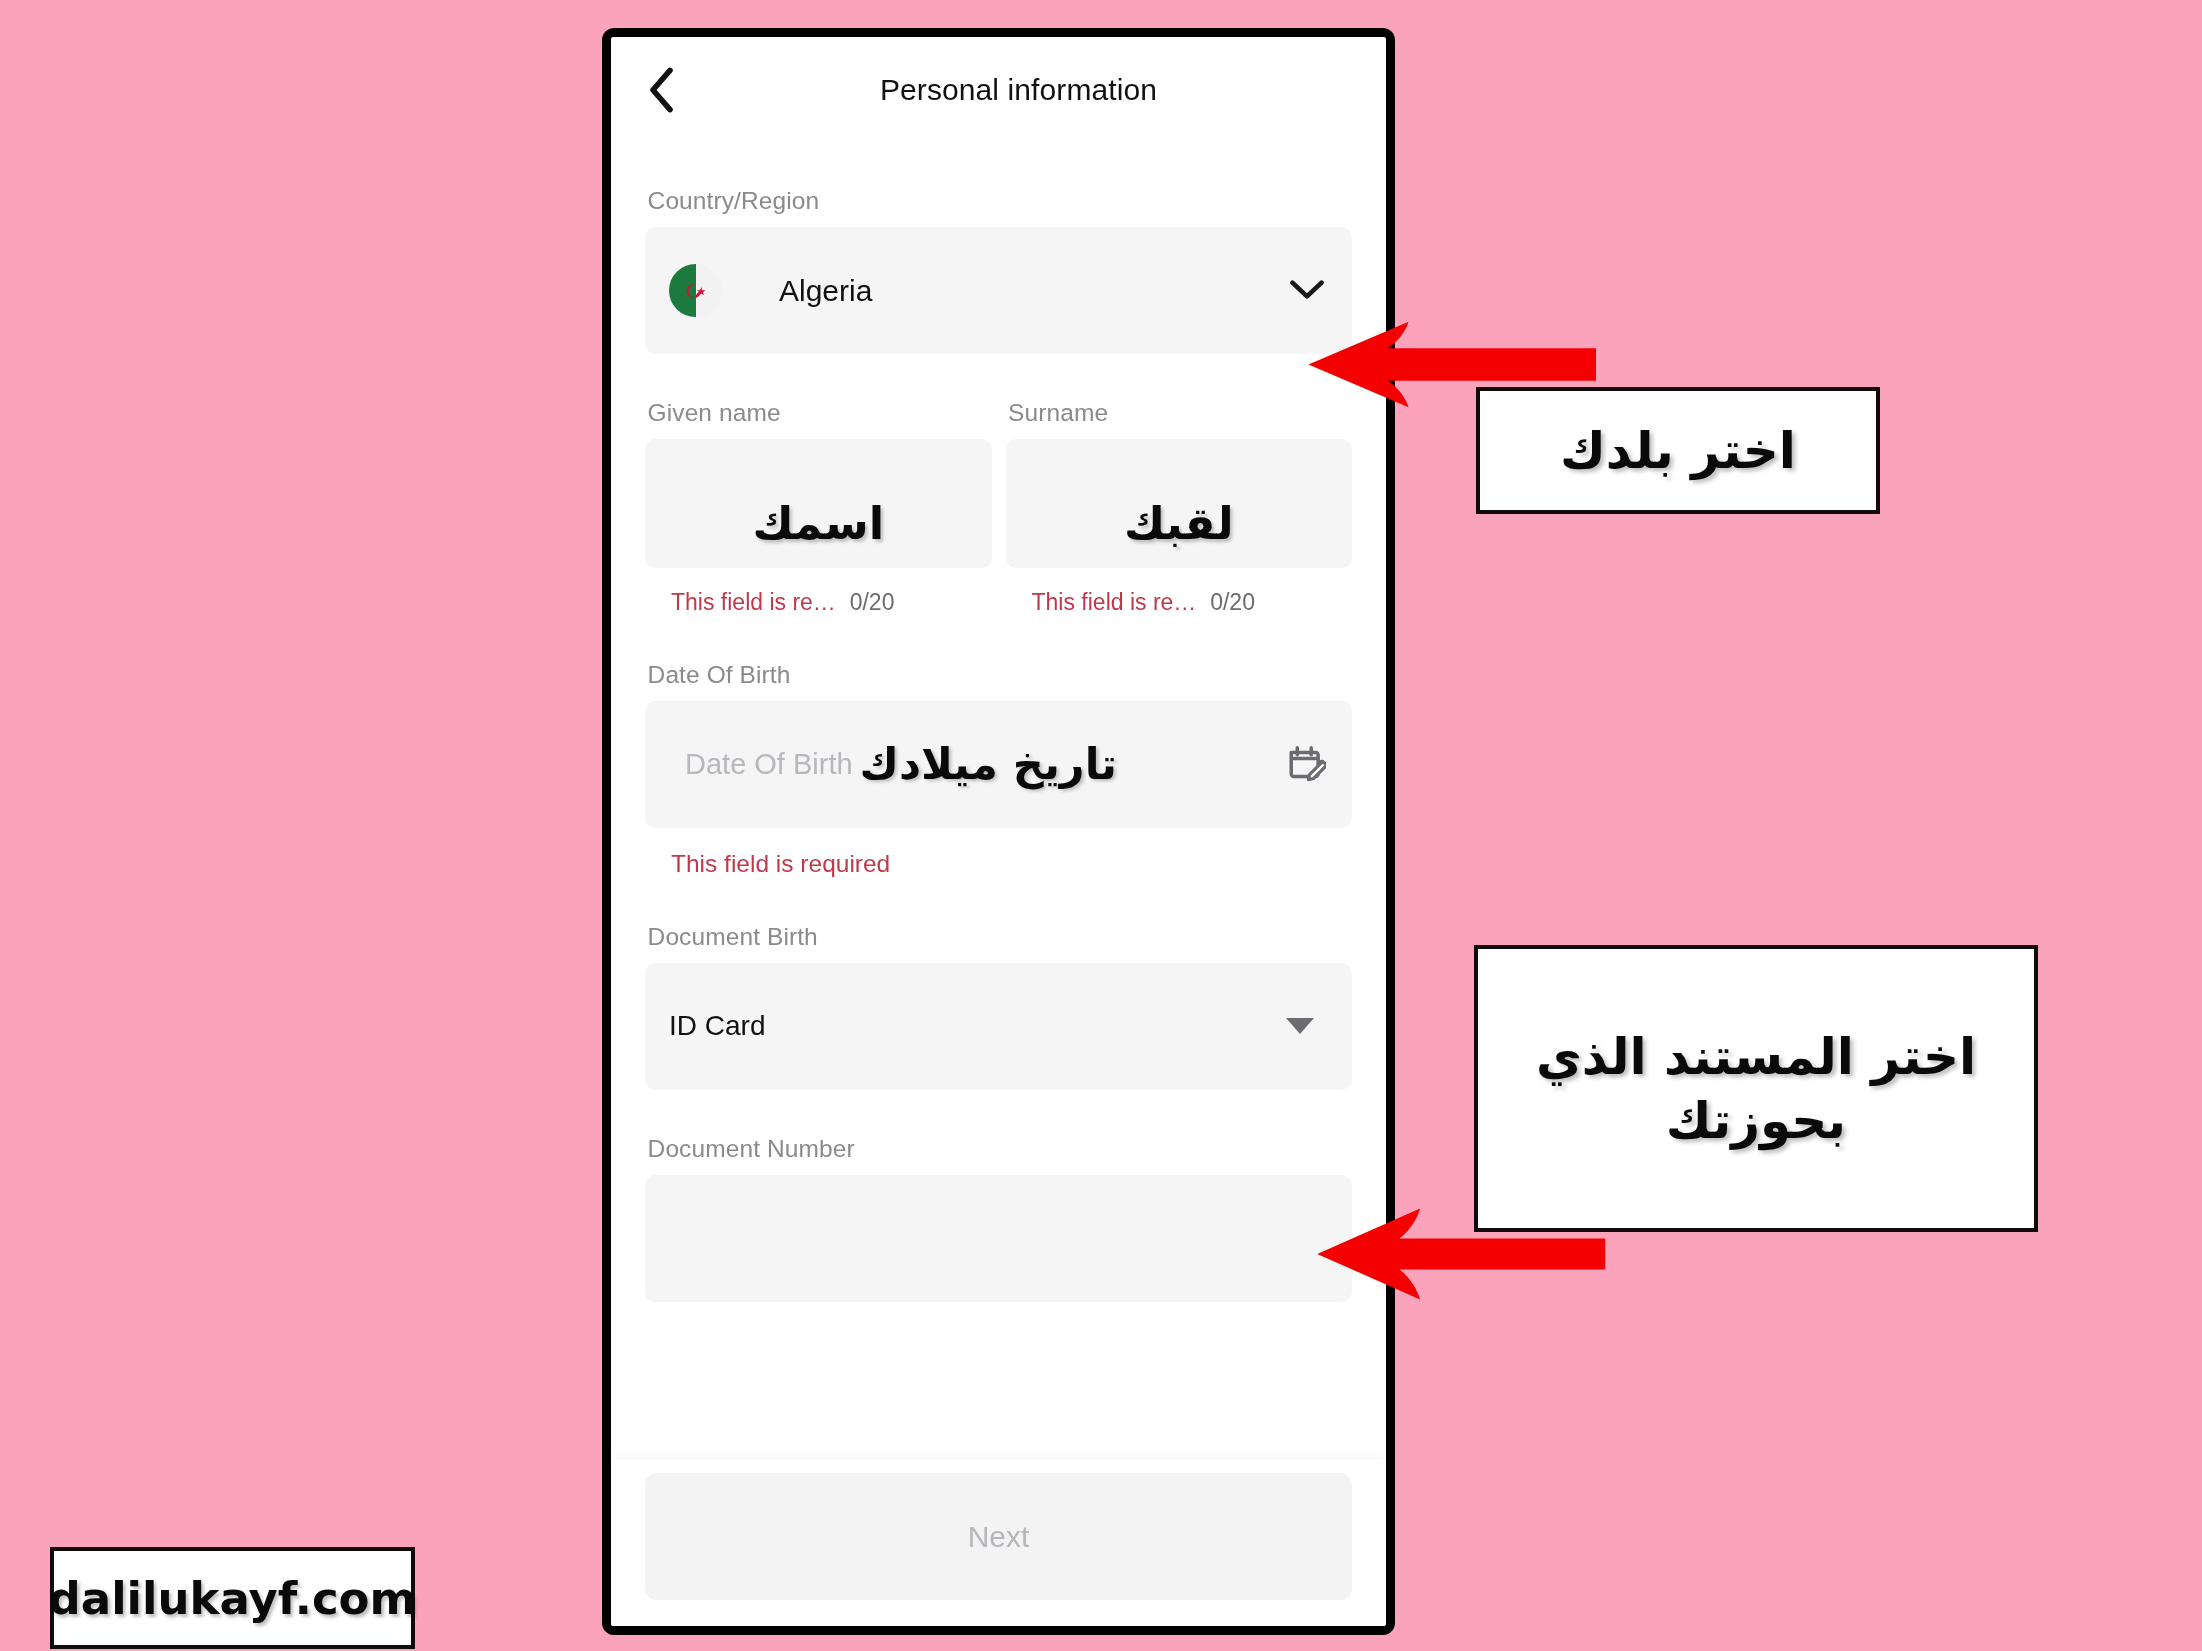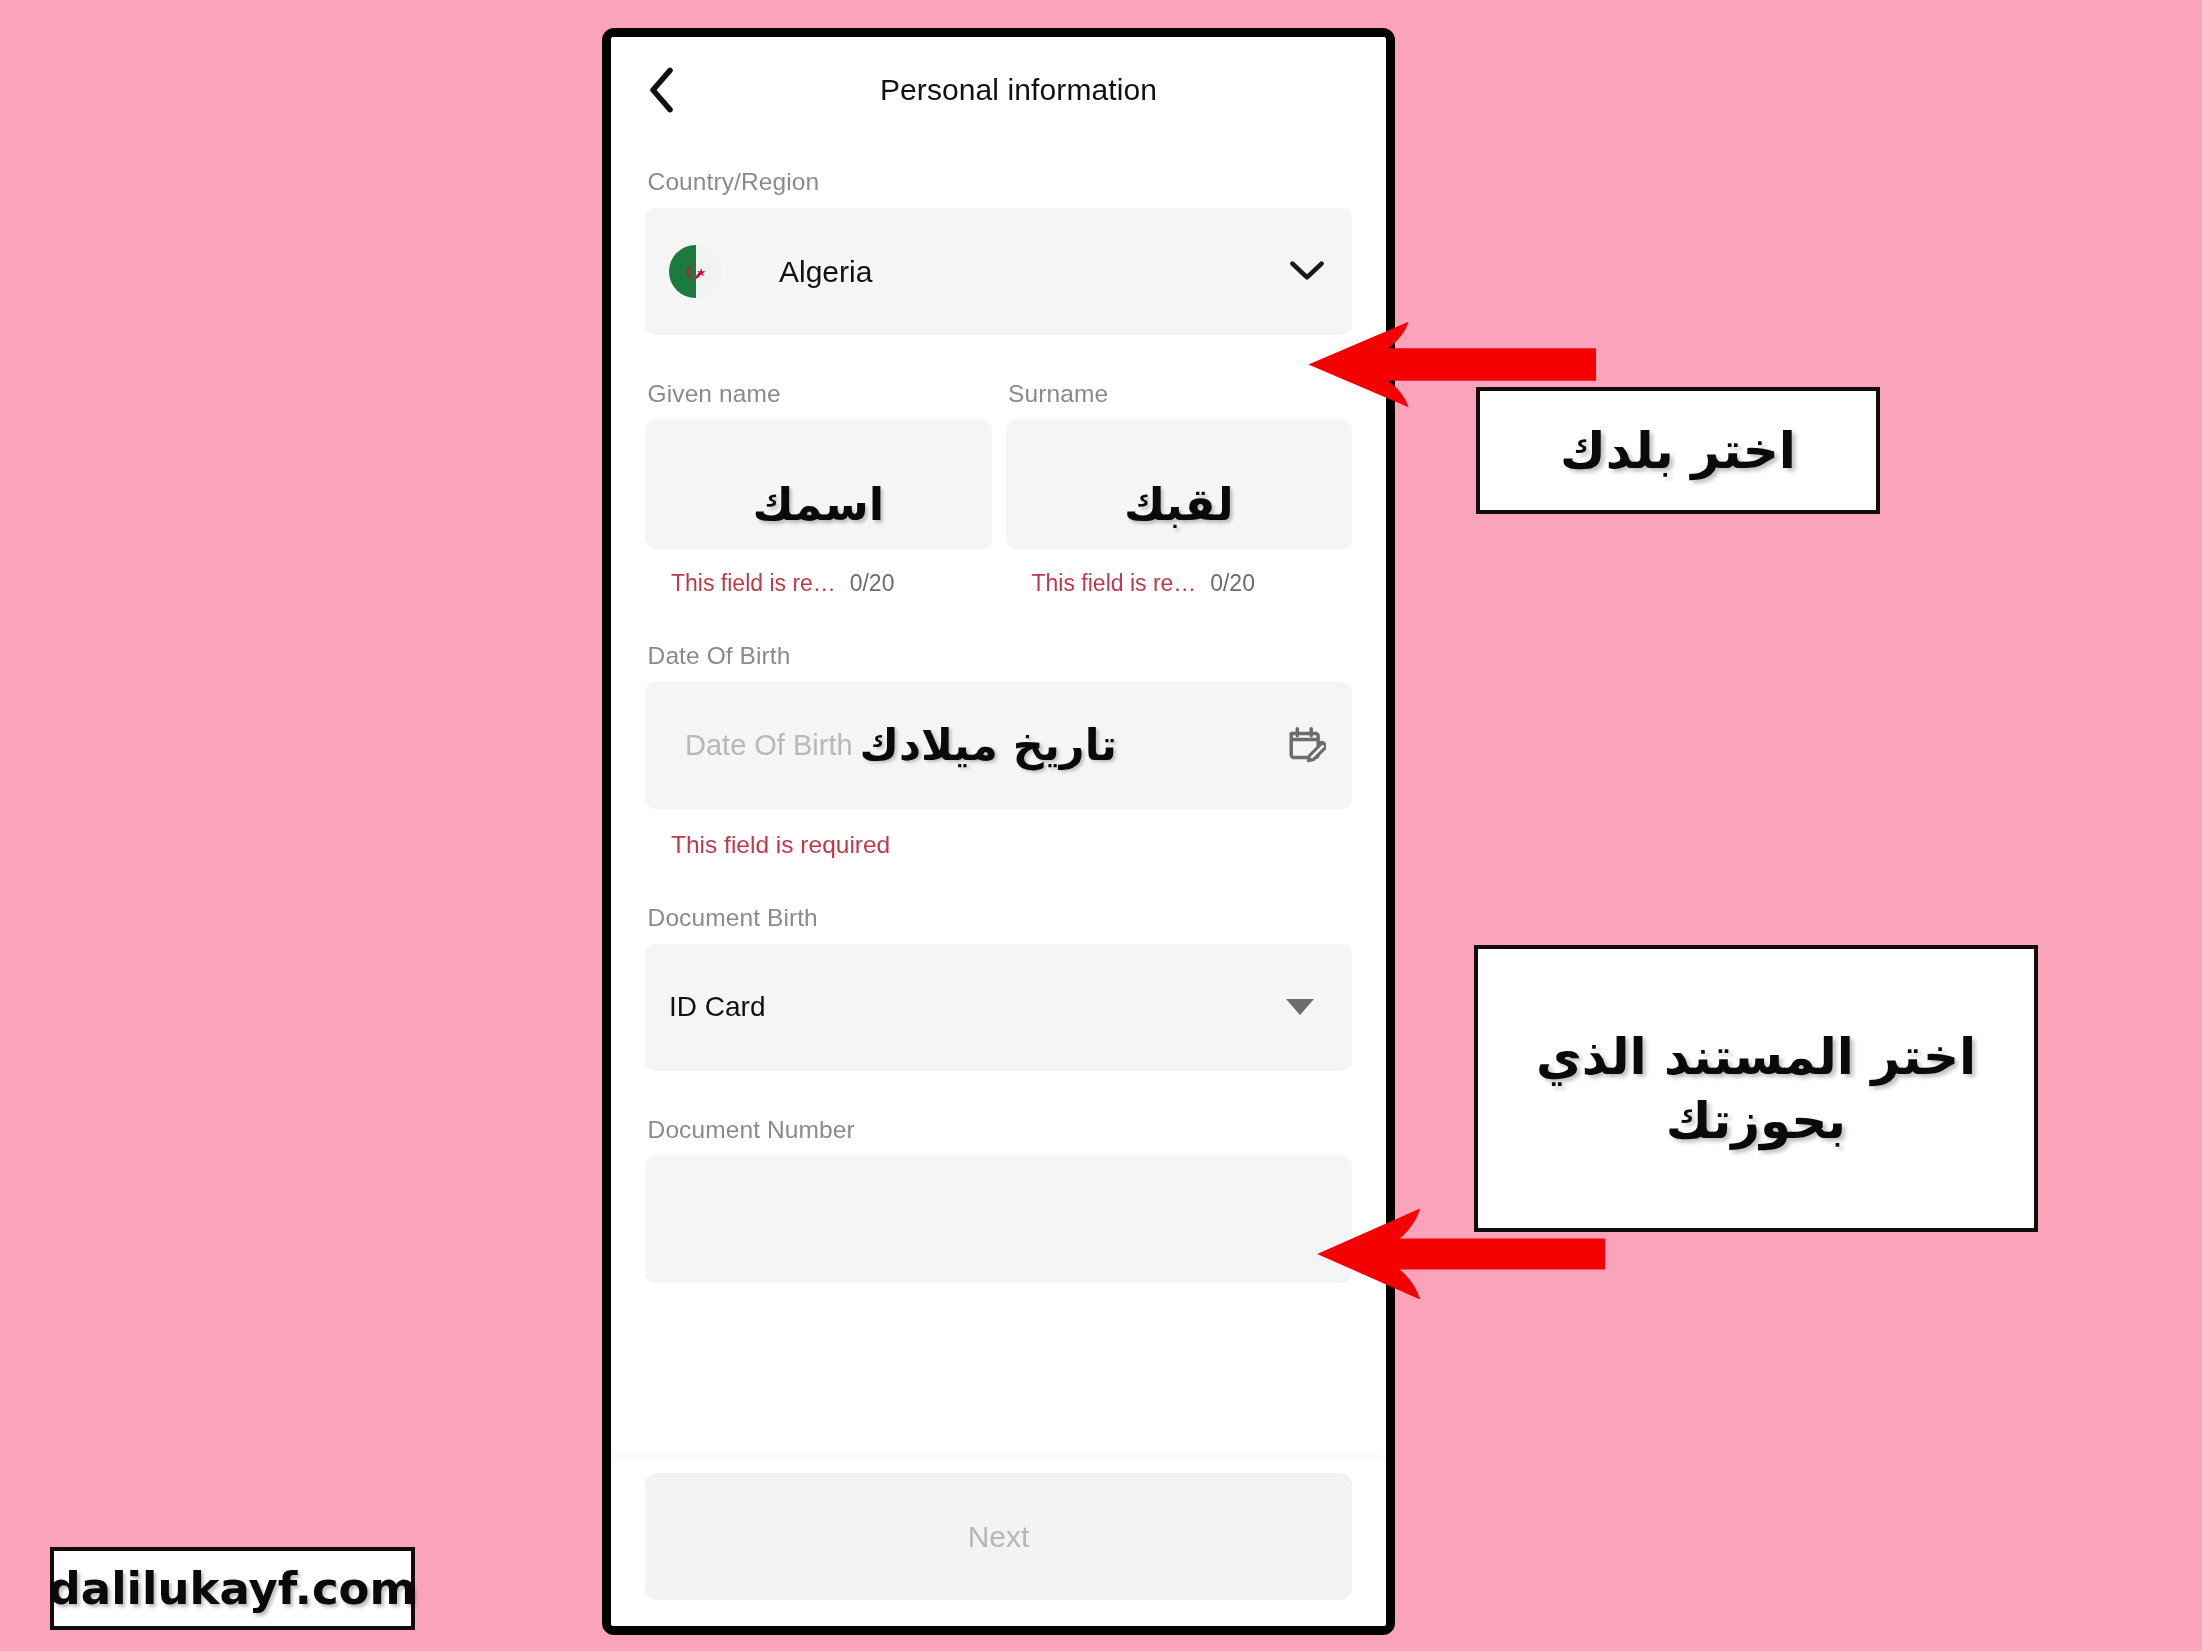--- a/index.html
+++ b/index.html
@@ -68,21 +68,21 @@
   
   .form-body {
     padding: 0 34px;
   }
   .field-label {
     font-size: 24.5px;
     color: #8a8a8f;
     margin: 0 0 12px 2.6px;
     letter-spacing: 0.1px;
   }
-  .field-label.first { margin-top: 26px; }
+  .field-label.first { margin-top: 45px; }
 
   .input-box {
     background: #f5f5f6;
     border-radius: 10.3px;
     height: 110px;
     display: flex;
     align-items: center;
     padding: 0 24px;
     box-sizing: border-box;
     position: relative;
@@ -259,21 +259,21 @@
   #callout-country { left: 1476px; top: 387px; width: 404px; height: 127px; }
   #callout-country .callout-text { font-size: 50px; }
   #callout-document { left: 1474px; top: 945px; width: 564px; height: 287px; }
   #callout-document .callout-text { font-size: 50px; }
 
   .watermark {
     position: absolute;
     left: 50px;
     top: 1547px;
     width: 365px;
-    height: 83px;
+    height: 102px;
     background: #ffffff;
     border: 4.3px solid #120a0c;
     box-sizing: border-box;
     display: flex;
     align-items: center;
     justify-content: center;
   }
   .watermark-text {
     font-family: "DejaVu Sans", sans-serif;
     font-weight: bold;

